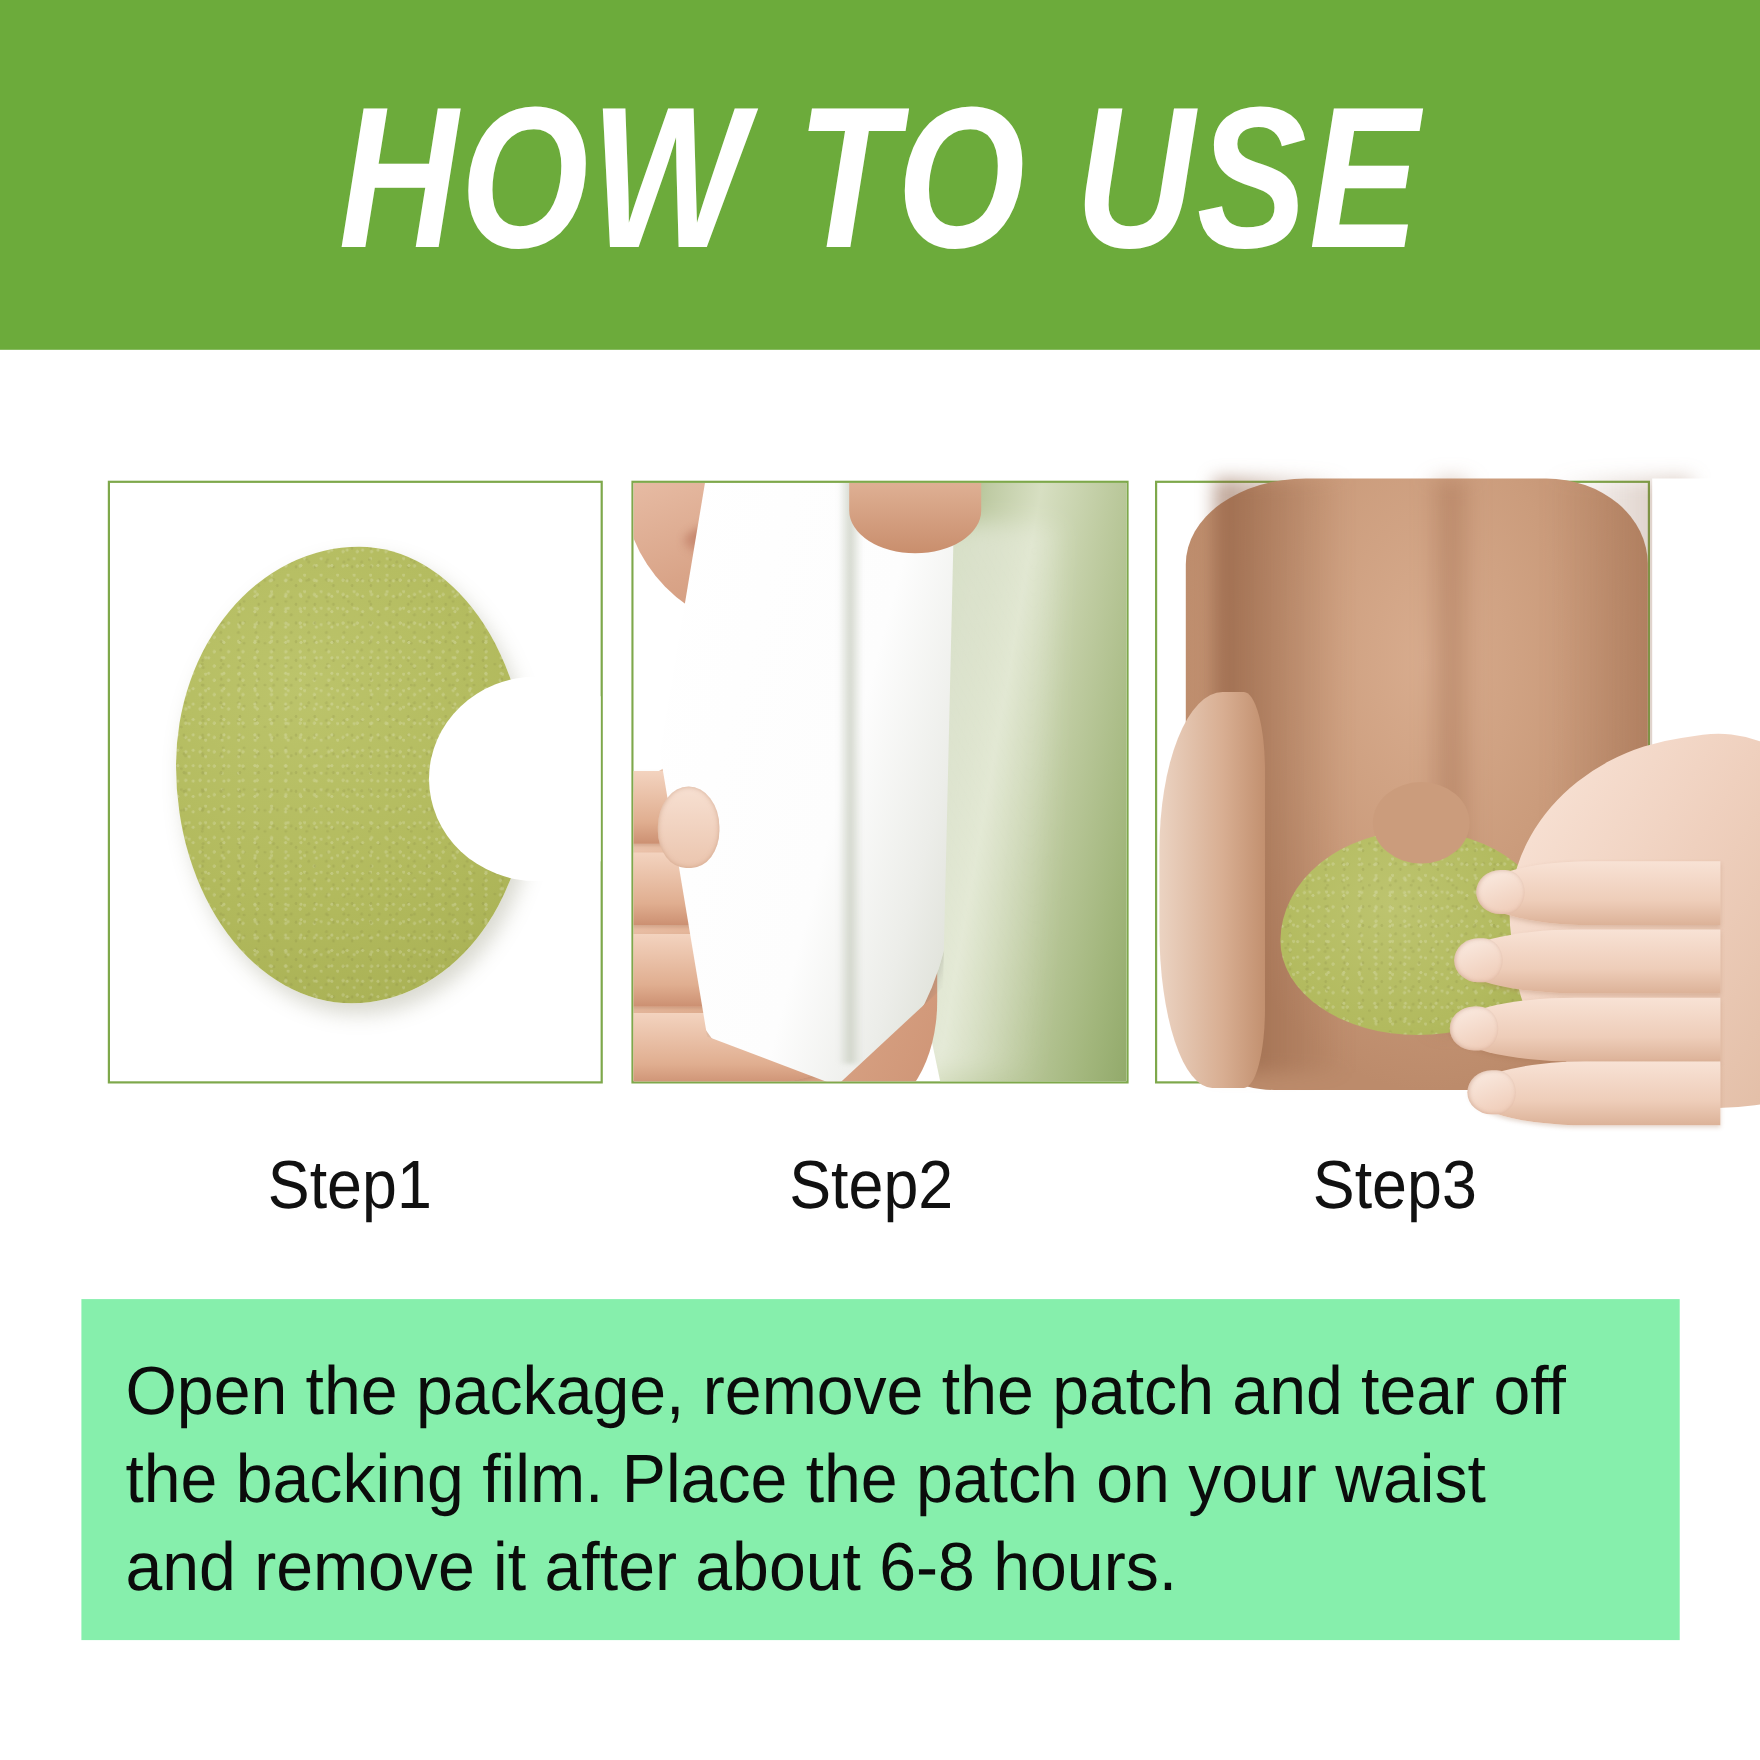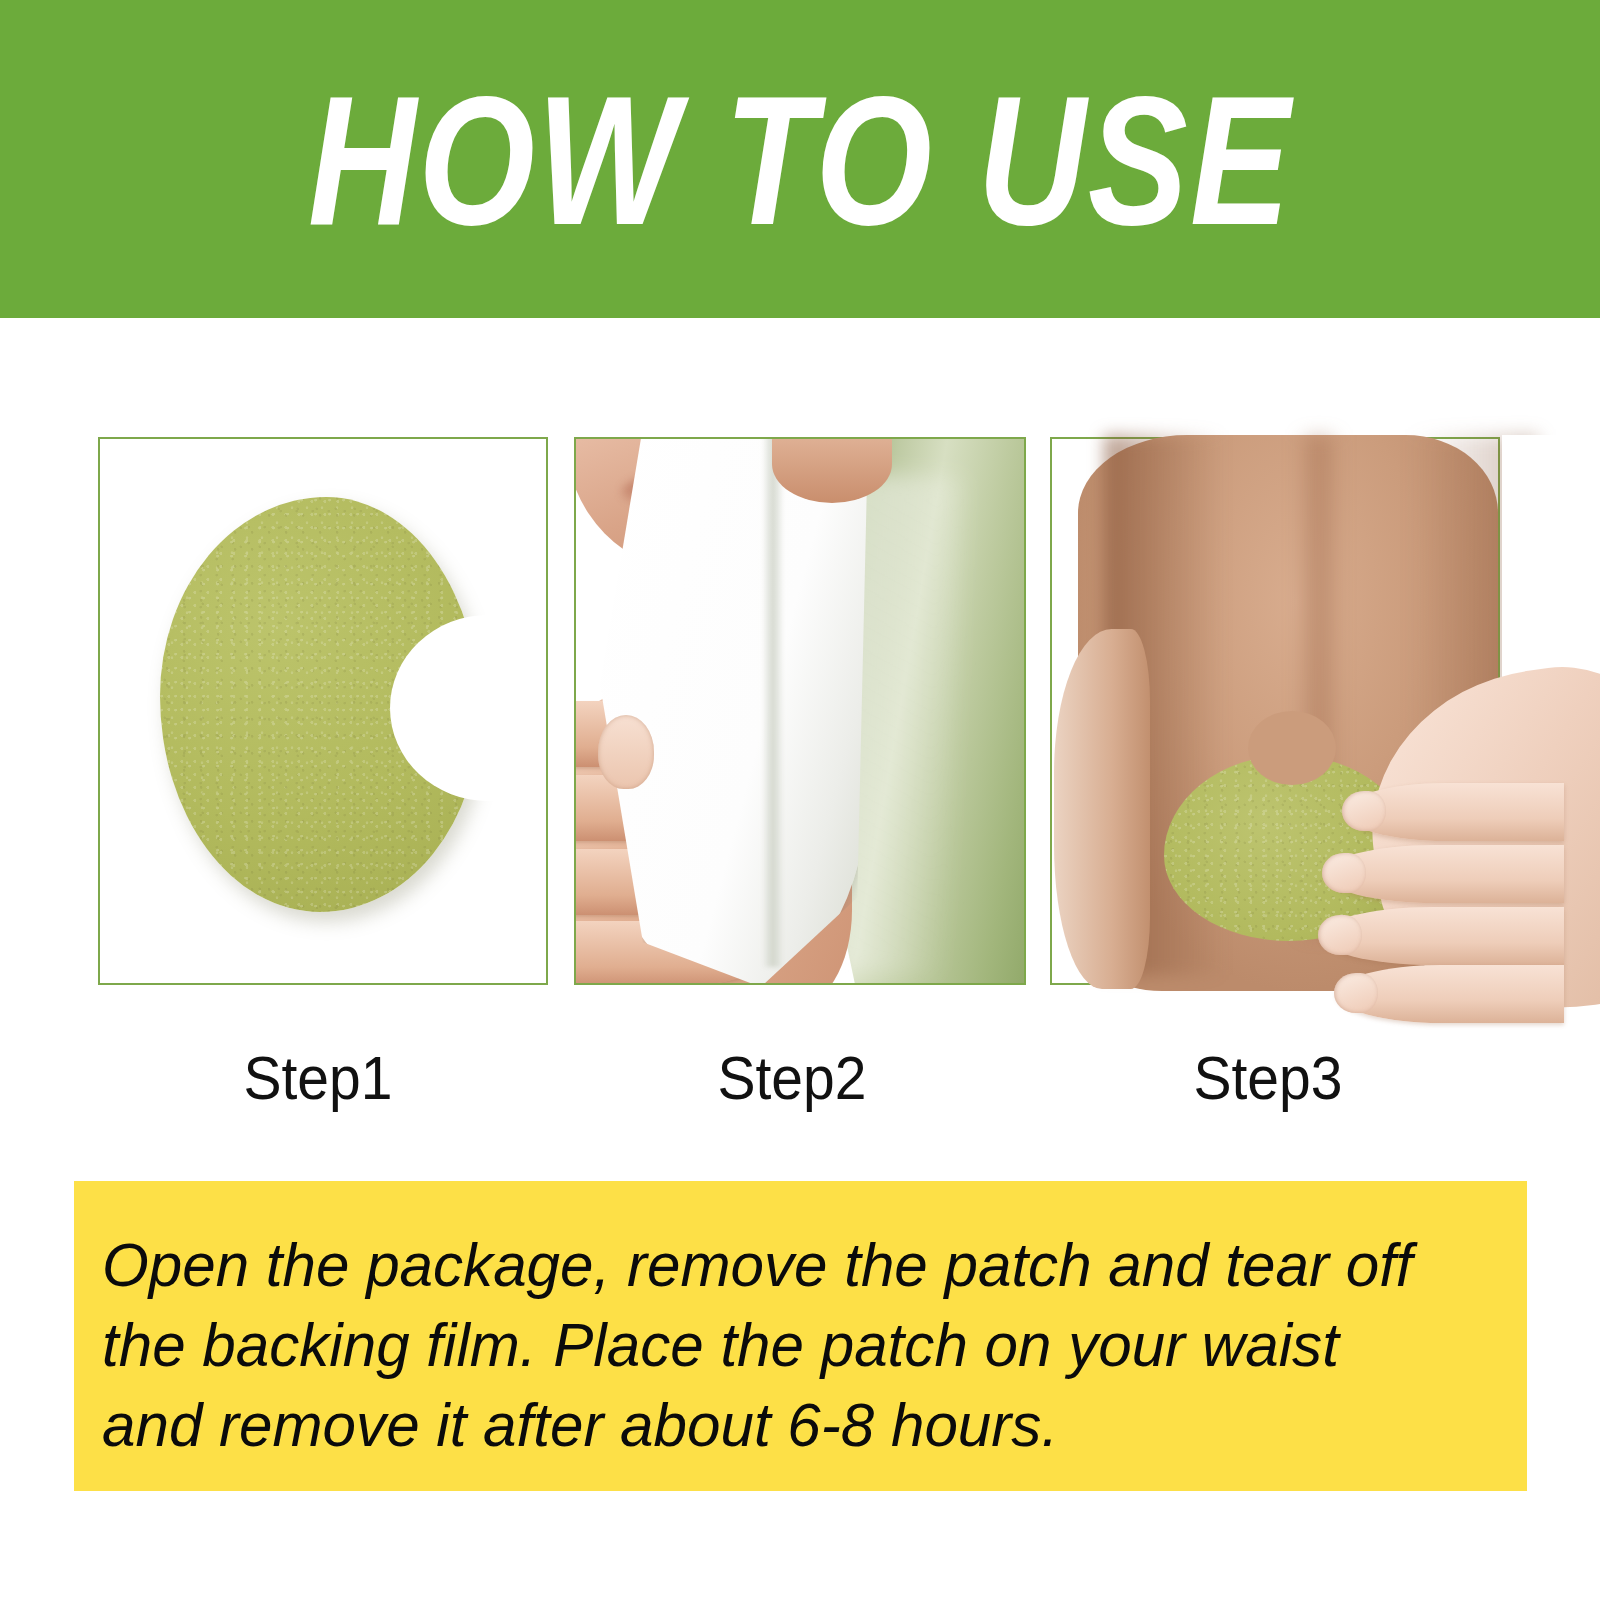--- a/index.html
+++ b/index.html
@@ -273,24 +273,23 @@
   .step-2 { left: 562px; }
   .step-3 { left: 1038px; }
 
   
   .desc-box {
     position: absolute;
     left: 74px;
     top: 1181px;
     width: 1453px;
     height: 310px;
-    background: #fde047;
+    background: #86efac;
     box-sizing: border-box;
-    padding: 44px 48px 0 28px;
-    font-style: italic;
+    padding: 44px 48px 0 40px;
   }
   .desc-text {
     font-family: "Liberation Sans", sans-serif;
     font-size: 62px;
     line-height: 80px;
     color: #0B0B0B;
     transform: scaleX(0.97);
     transform-origin: left top;
     white-space: pre-line;
   }

